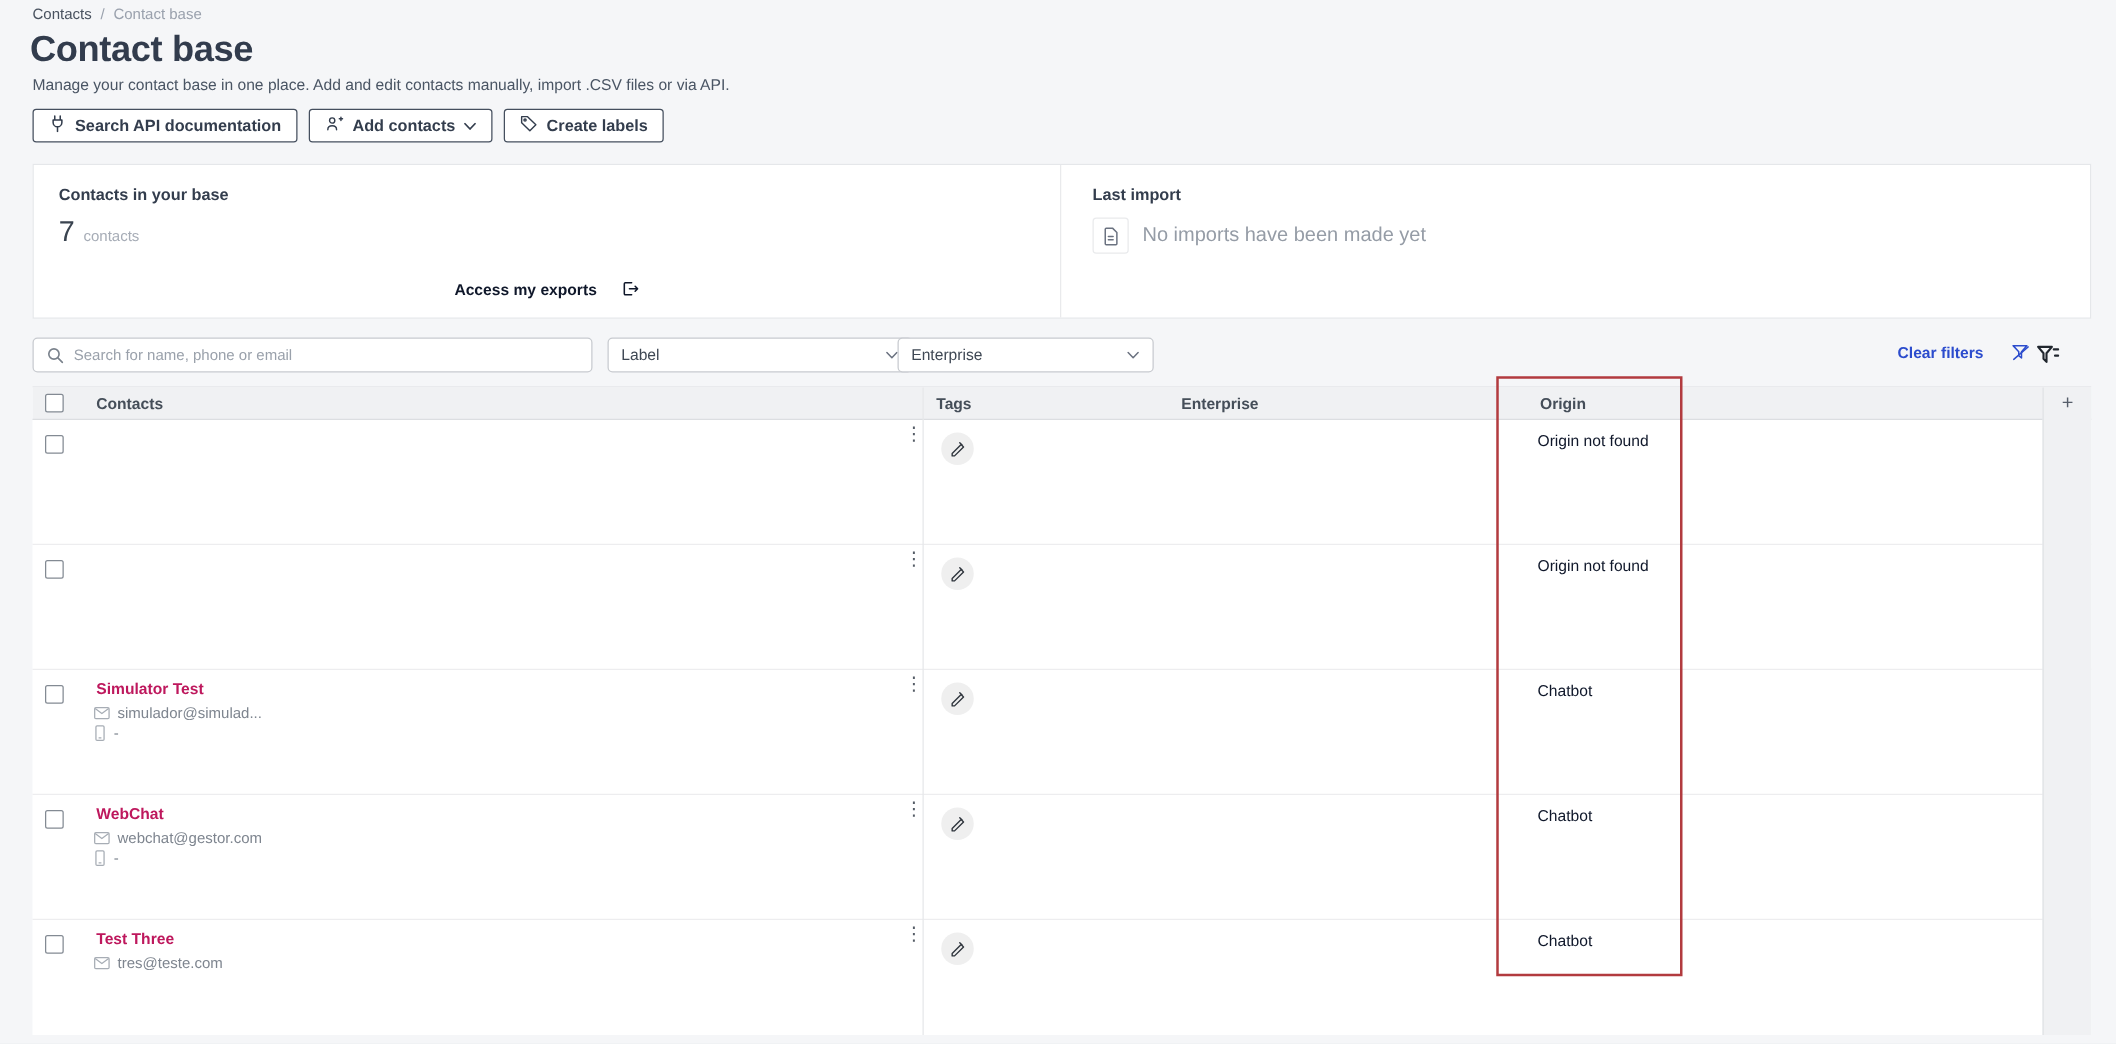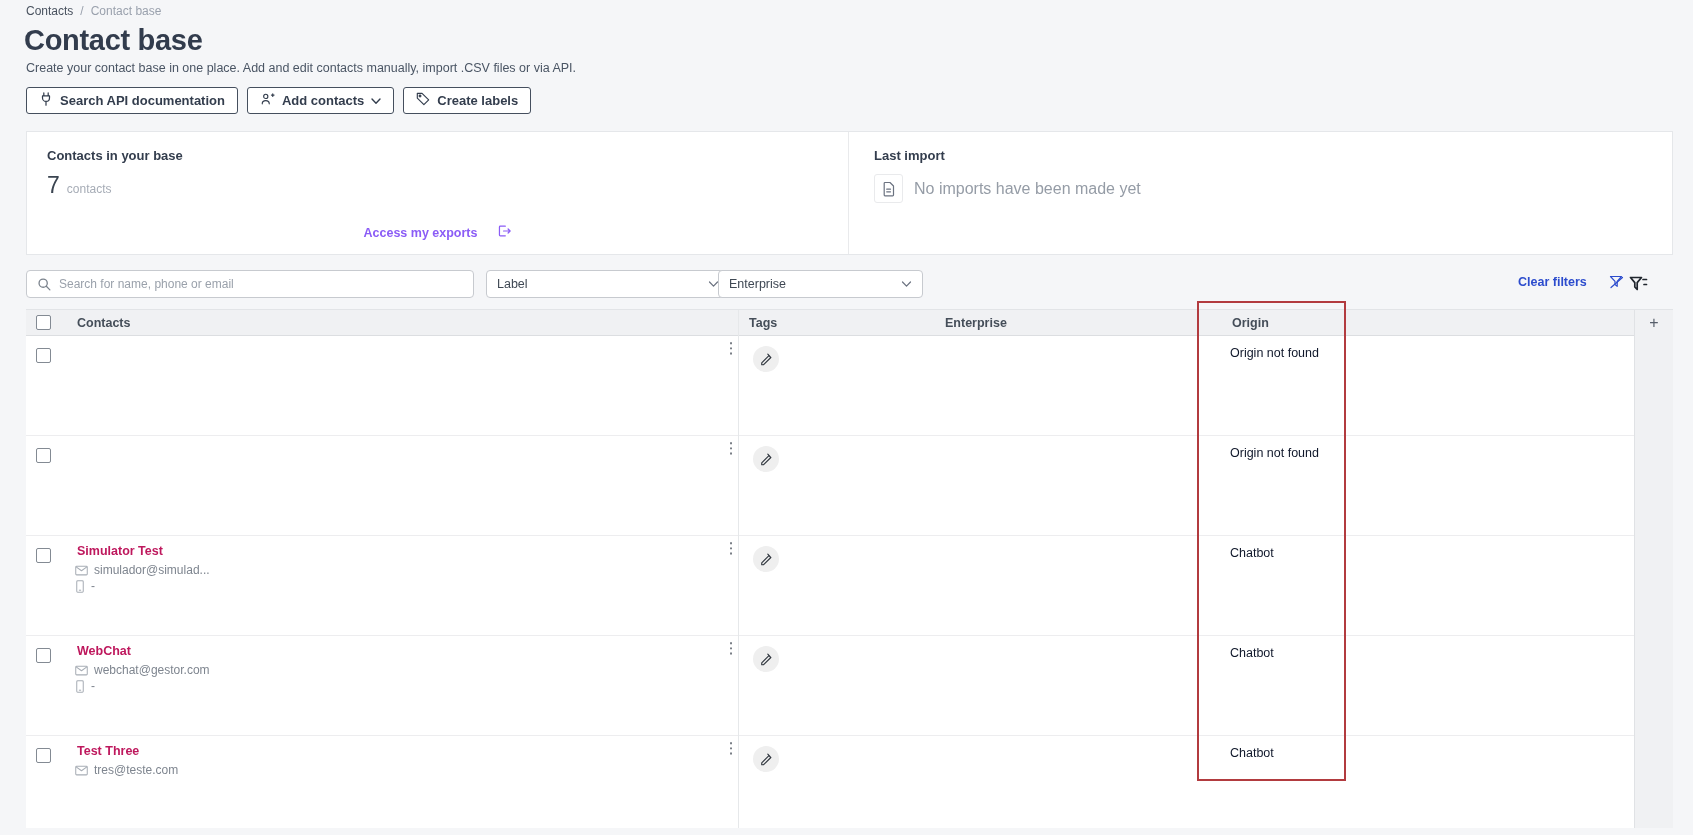--- a/index.html
+++ b/index.html
@@ -27,21 +27,21 @@
   .cards { position:absolute; left:26px; top:131px; width:1647px; height:124px; background:#fff; border:1px solid #e5e7ea; display:flex; }
   .card { position:relative; height:100%; }
   .card-contacts { width:821px; }
   .card-import { flex:1; border-left:1px solid #e9eaec; }
   .card-title { position:absolute; left:20px; top:16px; font-size:13px; font-weight:700; color:#333d4d; }
   .card-import .card-title { left:25px; }
   .count-row { position:absolute; left:20px; top:40px; display:flex; align-items:baseline; gap:7px; }
   .count-number { font-size:23px; color:#3a4450; }
   .count-unit { font-size:12px; color:#a6acb6; }
   .card-link-wrap { position:absolute; left:0; right:0; bottom:13px; text-align:center; }
-  .card-link { display:inline-flex; align-items:center; gap:20px; font-size:12.5px; font-weight:700; color:#8b5cf6; cursor:pointer; }
+  .card-link { display:inline-flex; align-items:center; gap:20px; font-size:12.5px; font-weight:700; color:#0f172a; cursor:pointer; }
   .empty-import { position:absolute; left:25px; top:42px; display:flex; align-items:center; gap:11px; }
   .doc-icon-box { width:29px; height:29px; border:1px solid #e9eaec; border-radius:3px; display:flex; align-items:center; justify-content:center; color:#6b7280; background:#fff; }
   .empty-import-text { font-size:16px; color:#959ca6; }
   
   .filterbar { position:absolute; left:26px; top:270px; width:1647px; height:28px; }
   .search-box { position:absolute; left:0; top:0; width:448px; height:28px; background:#fff; border:1px solid #c7cacf; border-radius:4px; display:flex; align-items:center; padding:0 10px; gap:8px; }
   .search-box input { border:none; outline:none; flex:1; font-size:12px; color:#3f4854; background:transparent; font-family:"Liberation Sans", sans-serif; }
   .search-box input::placeholder { color:#9aa1ab; }
   .select-box { position:absolute; top:0; height:28px; background:#fff; border:1px solid #c7cacf; border-radius:4px; display:flex; align-items:center; justify-content:space-between; padding:0 10px; font-size:12.5px; color:#3f4854; cursor:pointer; }
   .select-label { left:460px; width:244px; }
@@ -75,21 +75,21 @@
 
 <div class="page">
 
   <div class="breadcrumb">
     <span class="crumb-home">Contacts</span>
     <span class="crumb-sep">/</span>
     <span class="crumb-current">Contact base</span>
   </div>
 
   <div class="page-title">Contact base</div>
-  <div class="page-subtitle">Create your contact base in one place. Add and edit contacts manually, import .CSV files or via API.</div>
+  <div class="page-subtitle">Manage your contact base in one place. Add and edit contacts manually, import .CSV files or via API.</div>
 
   <div class="actions">
     <button class="btn">
       <span><svg width="14" height="14" viewBox="0 0 16 16" fill="none" stroke="currentColor" stroke-width="1.4" stroke-linecap="round" stroke-linejoin="round">
             <path d="M5.5 1v3.5M10.5 1v3.5M4 4.5h8v2.3a4 4 0 0 1-8 0zM8 10.8V15"></path>
           </svg></span>
       <span>Search API documentation</span>
     </button>
     <button class="btn">
       <span><svg width="15" height="14" viewBox="0 0 17 16" fill="none" stroke="currentColor" stroke-width="1.3" stroke-linecap="round" stroke-linejoin="round">

